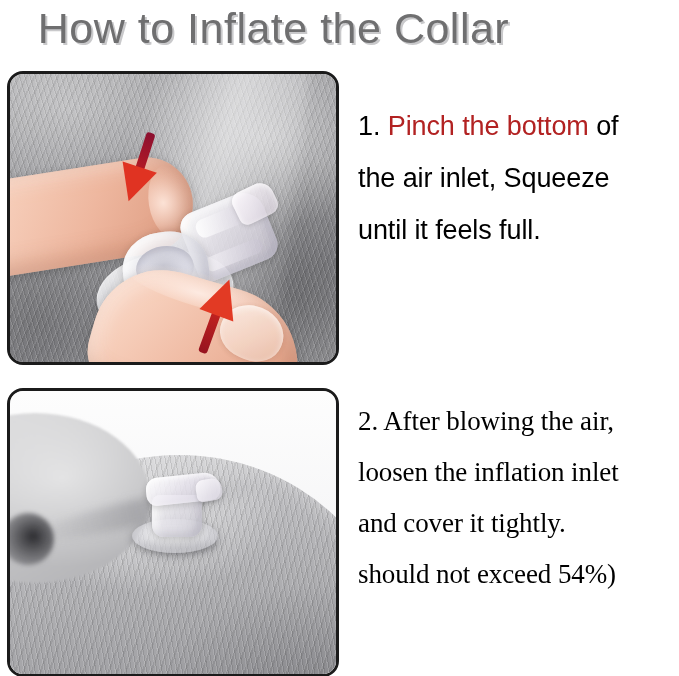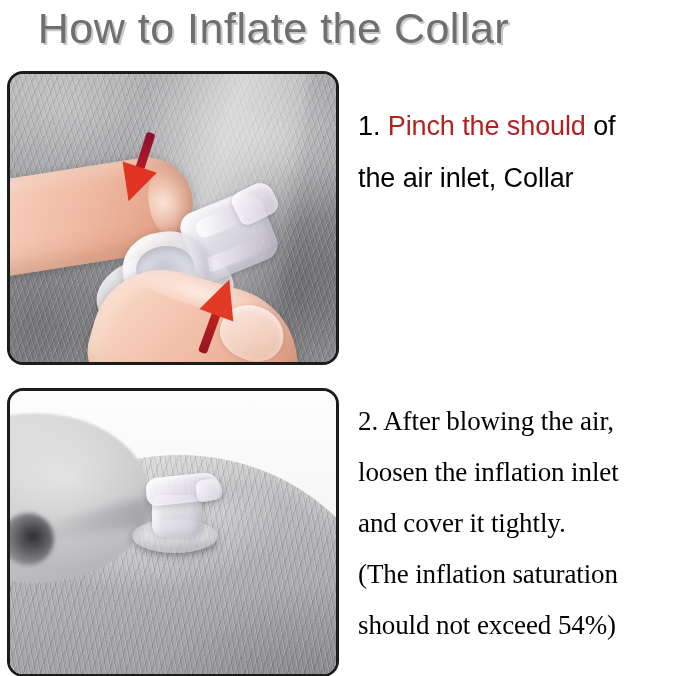--- a/index.html
+++ b/index.html
@@ -399,24 +399,24 @@
     <div class="valve2-shadow"></div>
     <div class="valve2-seat"></div>
     <div class="valve2-body"></div>
     <div class="valve2-cap"></div>
     <div class="valve2-tab"></div>
   </div>
 </div>
 
 <div class="steps" id="step-1">
   <div class="line">
-    <span>1. </span><span class="hl">Pinch the should</span><span> of</span>
+    <span>1. </span><span class="hl">Pinch the bottom</span><span> of</span>
   </div>
-  <div class="line">the air inlet, Collar</div>
+  <div class="line">the air inlet, Squeeze</div>
+  <div class="line">until it feels full.</div>
 </div>
 
 <div class="steps" id="step-2">
   <div class="line">2. After blowing the air,</div>
   <div class="line">loosen the inflation inlet</div>
   <div class="line">and cover it tightly.</div>
-  <div class="line">(The inflation saturation</div>
   <div class="line">should not exceed 54%)</div>
 </div>
 
 </body></html>

